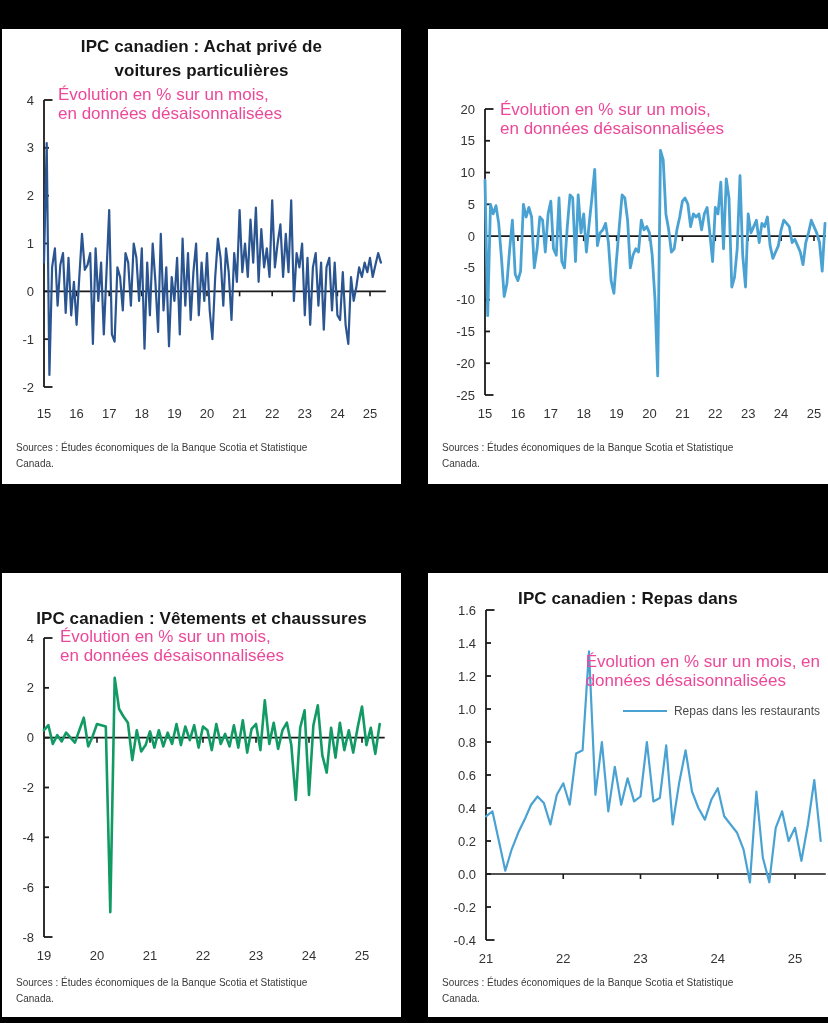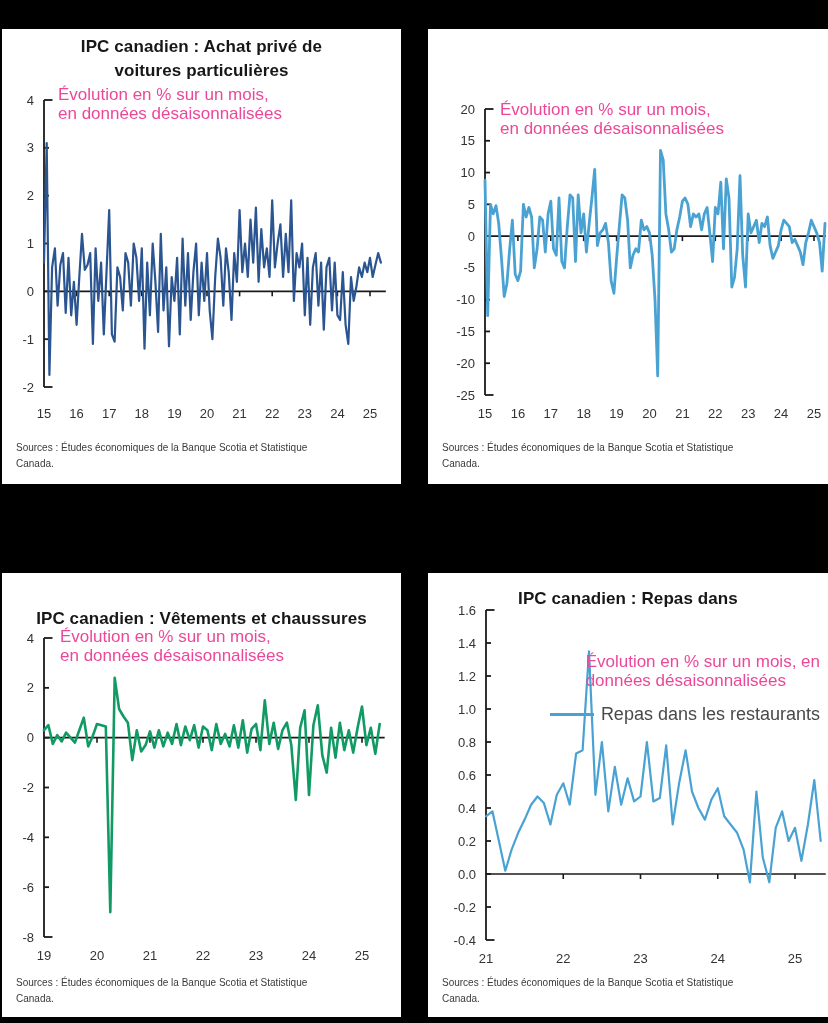--- a/index.html
+++ b/index.html
@@ -25,21 +25,21 @@
   .plot svg{display:block;width:100%;height:100%;}
   svg text{font-family:"Liberation Sans",sans-serif;fill:#333;}
   .source{
     position:absolute;left:14px;font-size:10px;color:#3a3a3a;
     line-height:16px;width:330px;
   }
   #panel-tl .source,#panel-tr .source{bottom:12px;}
   #panel-bl .source,#panel-br .source{bottom:10px;}
   .legend{
     position:absolute;right:8px;top:131px;display:flex;align-items:center;
-    font-size:18px;color:#4a4a4a;
+    font-size:12px;color:#4a4a4a;
   }
   .legend .swatch{display:inline-block;width:44px;height:2.5px;margin-right:7px;}
 </style>
 </head>
 <body>
 
 <div class="panel" id="panel-tl">
   <div class="title" style="top:6px;">
     <div>IPC canadien : Achat privé de</div>
     <div>voitures particulières</div>

